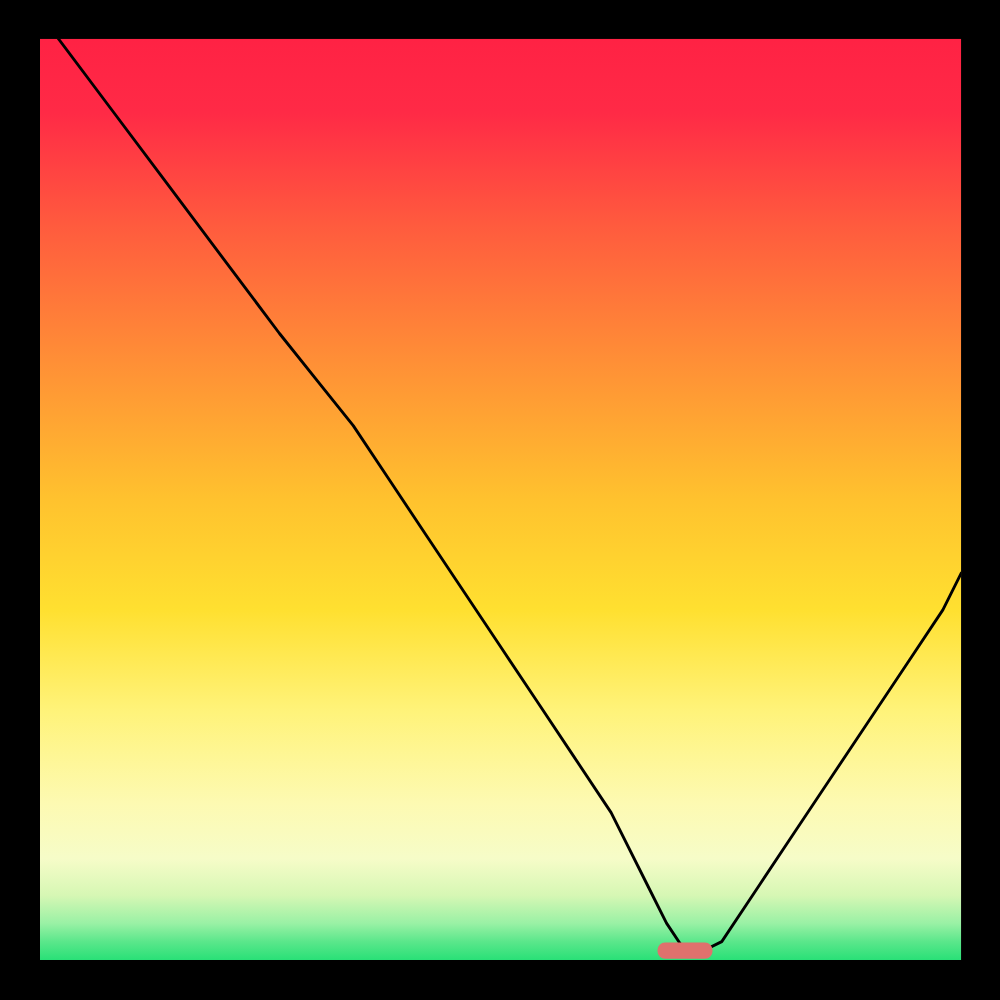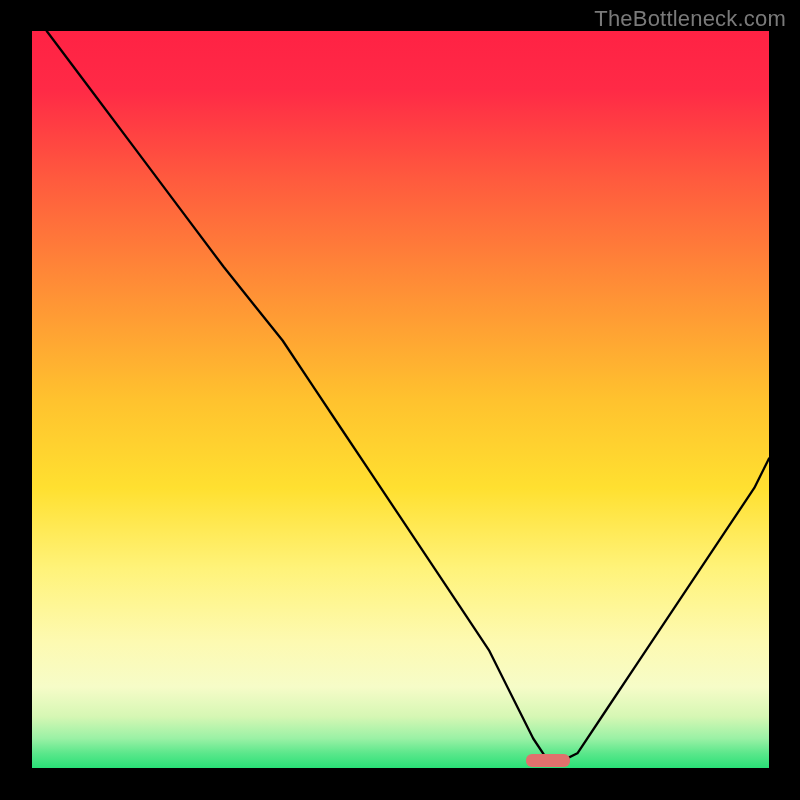--- a/index.html
+++ b/index.html
@@ -51,21 +51,20 @@
     height: 13px;
     background: #e0716d;
     border-radius: 6px;
     z-index: 12;
   }
 </style>
 </head>
 <body>
 
 <div class="container">
-  <div class="watermark">TheBottleneck.com</div>
 
   <div class="plot-frame">
 
     <svg class="plot-bg" viewBox="0 0 737 737" preserveAspectRatio="none">
       <defs>
         <linearGradient id="bgGrad" x1="0" y1="0" x2="0" y2="1">
           <stop offset="0%" stop-color="#ff2244"></stop>
           <stop offset="8%" stop-color="#ff2a46"></stop>
           <stop offset="20%" stop-color="#ff5a3e"></stop>
           <stop offset="35%" stop-color="#ff8f36"></stop>

